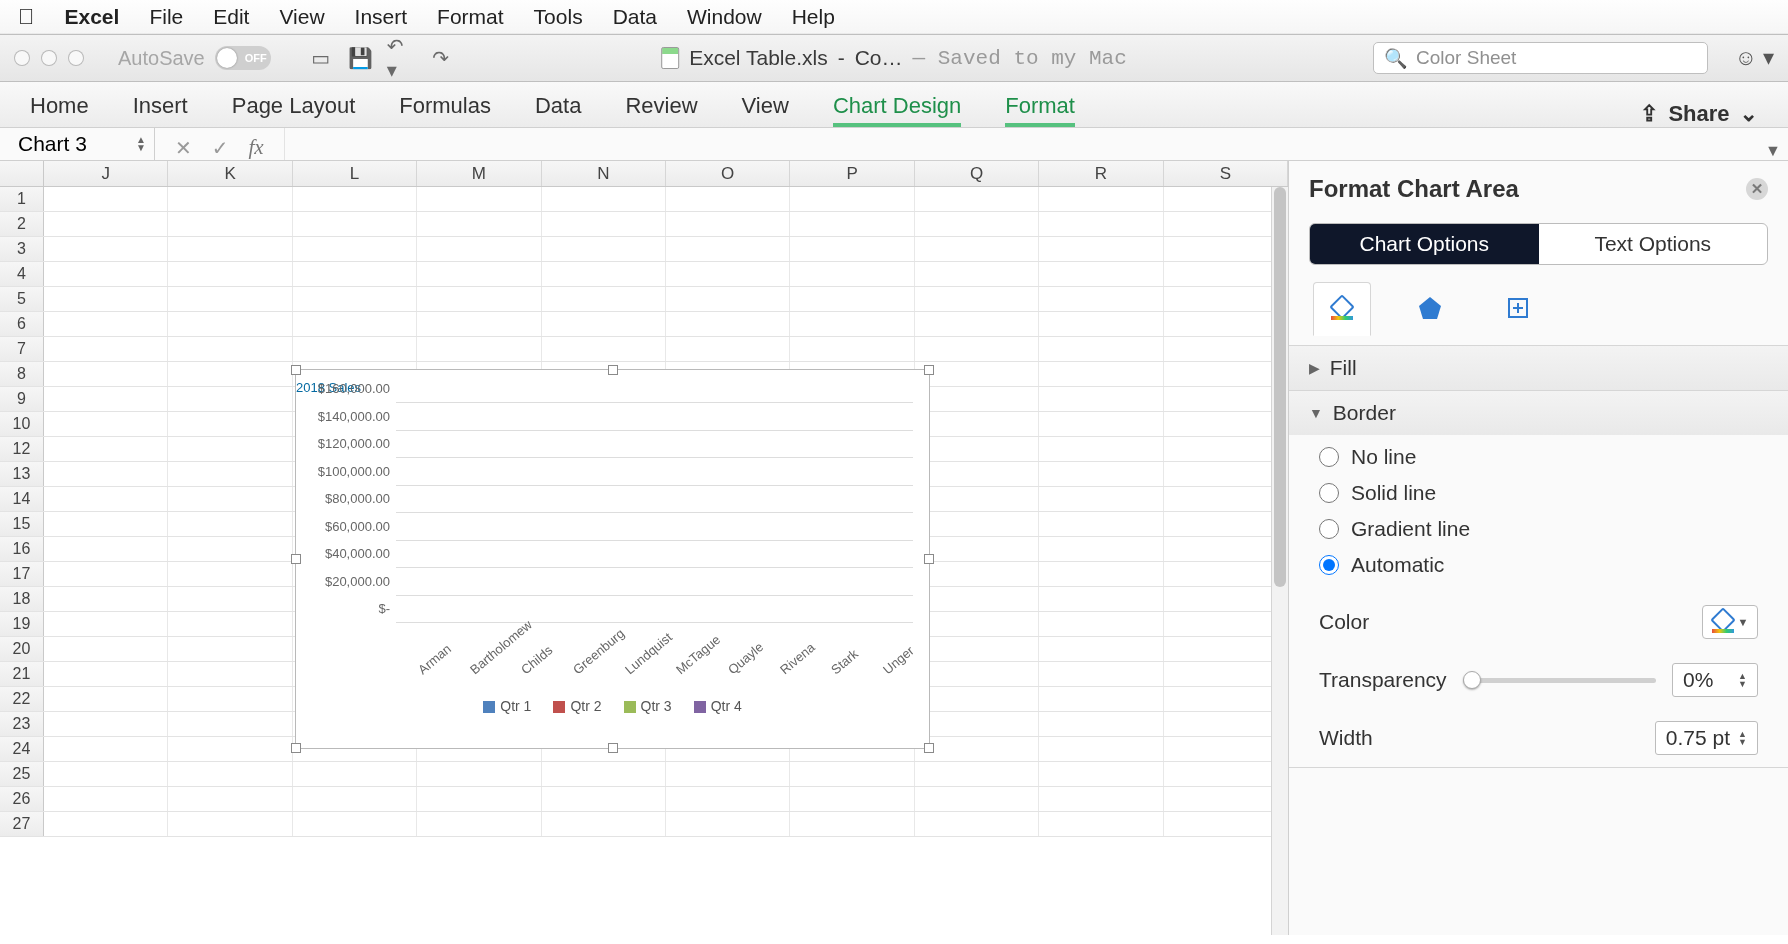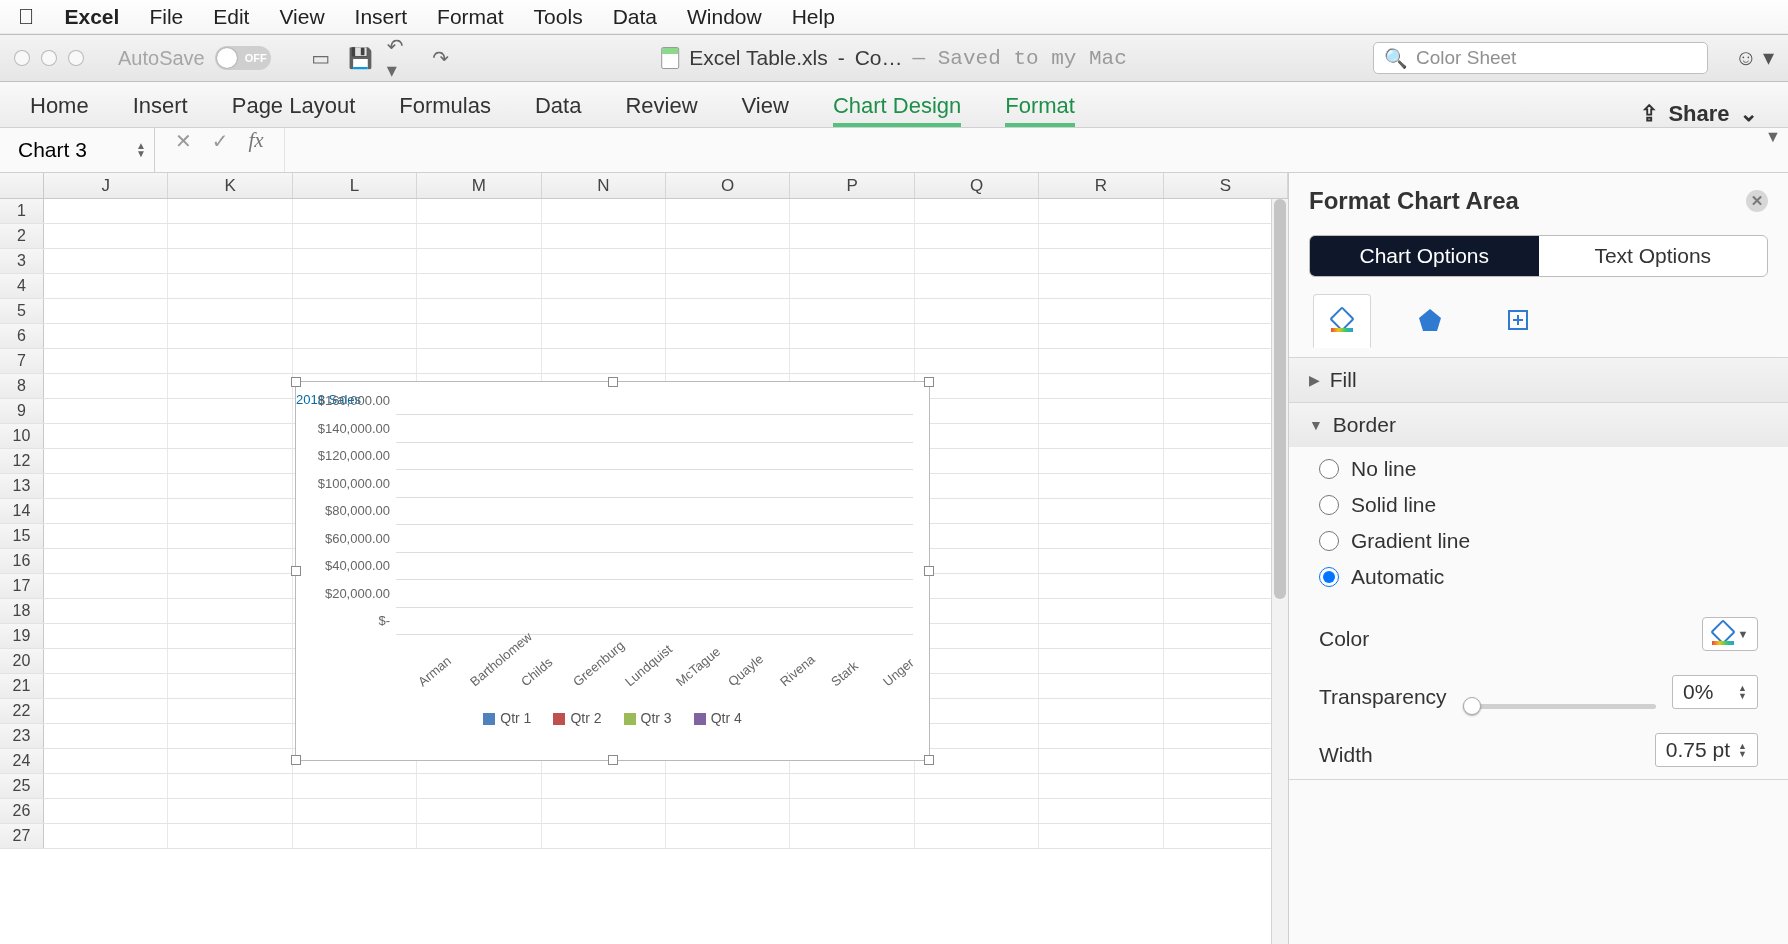--- a/index.html
+++ b/index.html
@@ -25,21 +25,21 @@
 .search-box { margin-left:auto; display:flex; align-items:center; gap:8px; border:1px solid #bfbfbf; border-radius:5px; background:#fff; height:32px; padding:0 10px; width:335px; color:#909090; font-size:19px; }
 .smiley { margin-left:14px; font-size:22px; color:#555; }
 
 
 .ribbon { height:46px; background:linear-gradient(#f9f9f9,#ececec); border-bottom:1px solid #d0d0d0; display:flex; align-items:flex-end; padding:0 30px; gap:44px; font-size:22px; color:#333; }
 .ribbon .tab { padding-bottom:8px; }
 .ribbon .tab.context { color:#1e8f4a; font-weight:400; border-bottom:4px solid #56c17e; padding-bottom:4px; }
 .ribbon .share { margin-left:auto; display:flex; align-items:center; gap:10px; font-size:22px; font-weight:600; }
 
 
-.fbar { height:45px; border-bottom:1px solid #cfcfcf; background:#fafafa; display:flex; align-items:flex-start; }
+.fbar { height:33px; border-bottom:1px solid #cfcfcf; background:#fafafa; display:flex; align-items:flex-end; }
 .fbar .namebox { width:155px; height:100%; border-right:1px solid #cfcfcf; display:flex; align-items:center; justify-content:space-between; padding:0 8px 0 18px; font-size:21px; }
 .fbar .namebox .spin { display:flex; flex-direction:column; font-size:10px; color:#666; line-height:8px;}
 .fbar .btns { display:flex; align-items:center; gap:20px; padding:0 20px; color:#9a9a9a; font-size:20px; }
 .fbar .fx { font-style:italic; font-family:"Times New Roman",serif; color:#777; font-size:21px; }
 .fbar .input { flex:1; height:100%; border-left:1px solid #e3e3e3; }
 .fbar .expand { width:30px; display:flex; align-items:center; justify-content:center; color:#666; }
 
 
 .workspace { display:flex; height:calc(944px - 34px - 48px - 46px - 42px); }
 .sheet-area { flex:1; position:relative; overflow:hidden; background:#fff; }
@@ -83,21 +83,21 @@
 .seg-tabs .active{ background:#0f172a; color:#fff;}
 .icon-tabs { display:flex; gap:30px; padding:0 24px 10px; border-bottom:1px solid #d6d6d6;}
 .icon-tabs .it { width:58px; height:54px; display:flex; align-items:center; justify-content:center; border:1px solid transparent; border-radius:4px 4px 0 0;}
 .icon-tabs .it.active { background:#fff; border-color:#d6d6d6; border-bottom-color:#fff; position:relative; top:1px;}
 .section { border-bottom:1px solid #d6d6d6; }
 .section .sec-hdr { display:flex; align-items:center; gap:10px; padding:10px 20px; background:linear-gradient(#f3f3f3,#e9e9e9); font-size:21px;}
 .section .sec-hdr .tri { font-size:14px; color:#666;}
 .radios { padding:10px 30px 16px; display:flex; flex-direction:column; gap:12px;}
 .radios label { display:flex; align-items:center; gap:12px; font-size:21px;}
 .radios input { width:20px; height:20px;}
-.prop-row { display:flex; align-items:flex-end; justify-content:space-between; padding:12px 30px; font-size:21px;}
+.prop-row { display:flex; align-items:center; justify-content:space-between; padding:12px 30px; font-size:21px;}
 .prop-row .val-box { border:1px solid #bcbcbc; background:#fff; border-radius:3px; padding:4px 10px; min-width:86px; display:flex; align-items:center; justify-content:space-between; gap:8px;}
 .prop-row .spin { display:flex; flex-direction:column; font-size:9px; color:#555; line-height:8px;}
 .slider-track { flex:1; margin:0 16px; height:5px; background:#d0d0d0; border-radius:3px; position:relative;}
 .slider-track .knob{ position:absolute; left:0; top:-7px; width:18px; height:18px; border-radius:50%; background:#fff; border:1px solid #aaa; box-shadow:0 1px 2px rgba(0,0,0,.3);}
 .color-btn { width:56px; height:34px; border:1px solid #bcbcbc; border-radius:4px; background:#fff; display:flex; align-items:center; justify-content:center; gap:4px;}
 .paint-ico{ position:relative; width:22px; height:22px;}
 .paint-ico::before{content:"";position:absolute;left:2px;top:0;width:14px;height:14px;border:2px solid #2f7bd1;transform:rotate(45deg);border-radius:2px;}
 .paint-ico::after{content:"";position:absolute;left:0;bottom:0;width:22px;height:4px;background:linear-gradient(90deg,#e74c3c,#f1c40f,#2ecc71,#3498db);}
 </style>
 </head>

